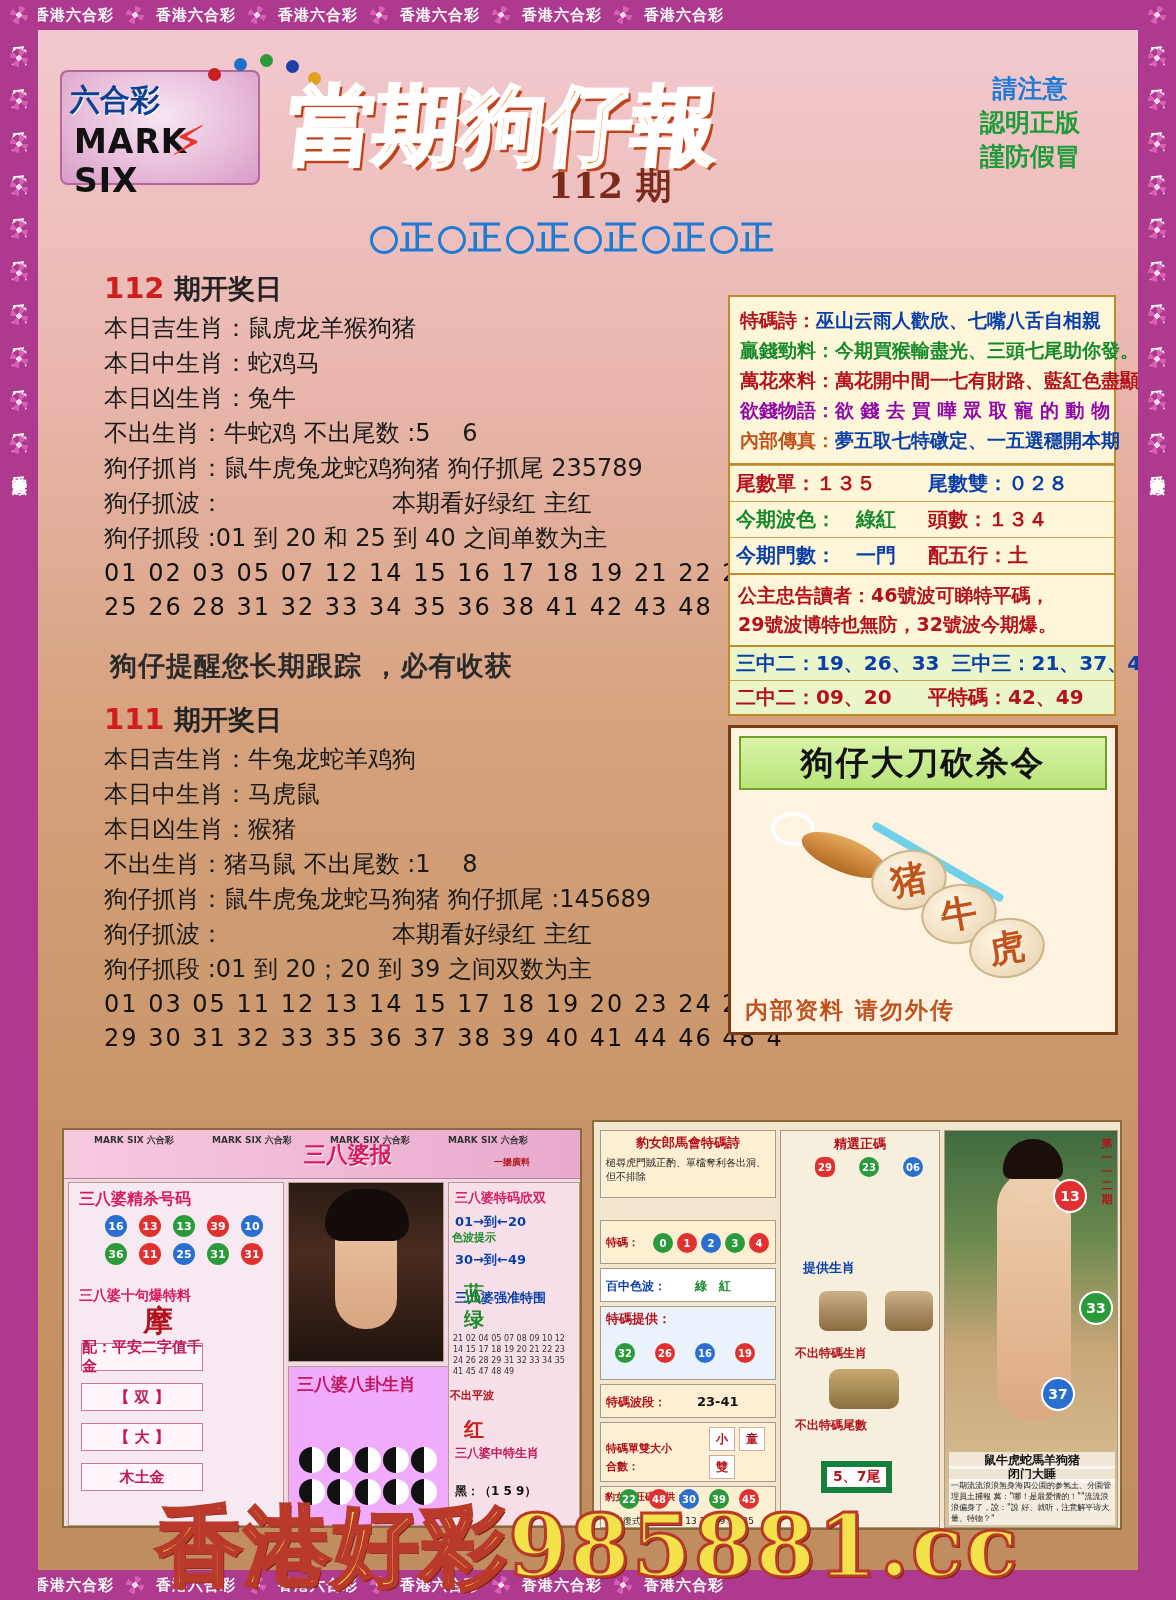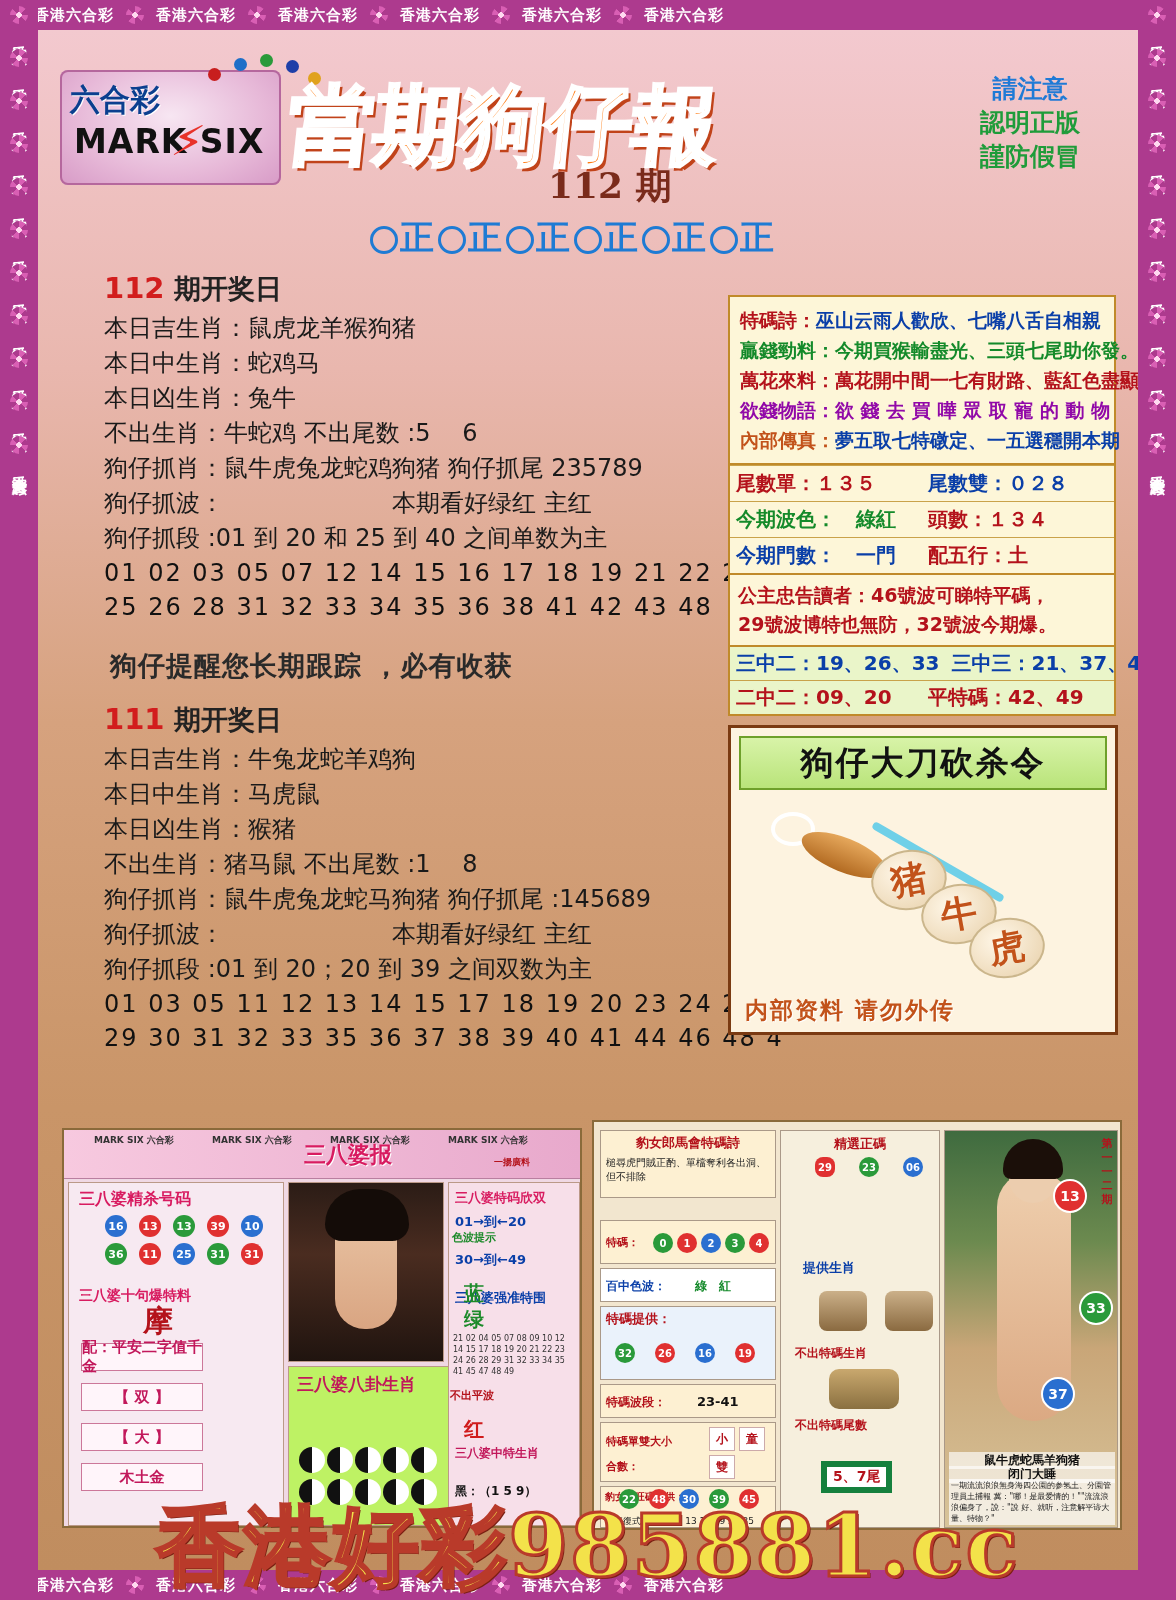--- a/index.html
+++ b/index.html
@@ -48,21 +48,20 @@
     overflow:hidden;
   }
 
   
   .header{position:relative;height:235px;}
   .logo{
     position:absolute;left:22px;top:40px;width:200px;height:115px;
     background:radial-gradient(ellipse at 50% 40%,#f7e6f2 0%,#e7b9d8 60%,#d79ac6 100%);
     border-radius:8px;
     box-shadow:0 0 0 2px #b5679d inset;
-    padding-left:21px;
   }
   .logo .l1{
     position:absolute;left:10px;top:10px;font-size:30px;font-weight:bold;color:#0b3f8f;
     text-shadow:1px 1px 0 #fff;
   }
   .logo .l2{
     position:absolute;left:14px;top:52px;font-size:33px;font-weight:bold;color:#111;
     letter-spacing:1px;
   }
   .logo .bolt{
@@ -225,21 +224,21 @@
   }
   .t1 .tb-head .mini{position:absolute;top:4px;font-size:9px;color:#333;font-weight:bold;}
   .t1 .tb-title{
     position:absolute;left:240px;top:10px;font-size:22px;font-weight:bold;color:#d81b60;
     text-shadow:1px 1px 0 #fff;
     font-family:"DejaVu Serif","Liberation Serif",serif;
   }
   .t1 .panel{position:absolute;border:1px solid #b98;box-sizing:border-box;}
   .t1 .p-left{left:4px;top:52px;width:216px;height:344px;background:#f7e9f1;}
   .t1 .p-mid{left:224px;top:52px;width:156px;height:180px;background:#3a2a22;}
-  .t1 .p-mid2{left:224px;top:236px;width:168px;height:160px;background:#bef264;}
+  .t1 .p-mid2{left:224px;top:236px;width:168px;height:160px;background:#f0abfc;}
   .t1 .p-right{left:384px;top:52px;width:132px;height:344px;background:#f7dfe9;}
   .t1 .pl-title{
     position:absolute;left:10px;top:6px;font-size:16px;font-weight:bold;color:#d81b60;
   }
   .t1 .ball{
     position:absolute;width:22px;height:22px;border-radius:50%;
     display:flex;align-items:center;justify-content:center;
     font-size:11px;font-weight:bold;color:#fff;
   }
   .t1 .redball{background:#e03030;}
@@ -660,21 +659,21 @@
               <div class="mball r" style="left: 134px; top: 36px;">19</div>
             </div>
         </div>
 
         <div class="blk b-seg">
           <span class="cap" style="position:absolute;left:5px;top:9px;font-size:12px;">特碼波段：</span>
           <span style="position:absolute;left:96px;top:9px;font-size:13px;font-weight:bold;color:#111;">23-41</span>
         </div>
 
         <div class="blk b-oddeven">
-          <span class="cap" style="position:absolute;left:5px;top:11px;font-size:11px;">特碼單雙大小</span>
+          <span class="cap" style="position:absolute;left:5px;top:18px;font-size:11px;">特碼單雙大小</span>
           <span class="cap" style="position:absolute;left:5px;top:36px;font-size:11px;">合數：</span>
           <div id="t2oe">
               <div style="position: absolute; left: 108px; top: 4px; width: 24px; height: 22px; border: 1px solid rgb(204, 170, 170); background: rgb(255, 255, 255); font-size: 12px; font-weight: bold; color: rgb(180, 18, 27); display: flex; align-items: center; justify-content: center;">小</div>
               <div style="position: absolute; left: 138px; top: 4px; width: 24px; height: 22px; border: 1px solid rgb(204, 170, 170); background: rgb(255, 255, 255); font-size: 12px; font-weight: bold; color: rgb(180, 18, 27); display: flex; align-items: center; justify-content: center;">童</div>
               <div style="position: absolute; left: 108px; top: 32px; width: 24px; height: 22px; border: 1px solid rgb(204, 170, 170); background: rgb(255, 255, 255); font-size: 12px; font-weight: bold; color: rgb(180, 18, 27); display: flex; align-items: center; justify-content: center;">雙</div>
             </div>
         </div>
 
         <div class="blk b-foot">
           <span class="cap" style="position:absolute;left:4px;top:3px;font-size:10px;">豹女郎旺碼提供：</span>

